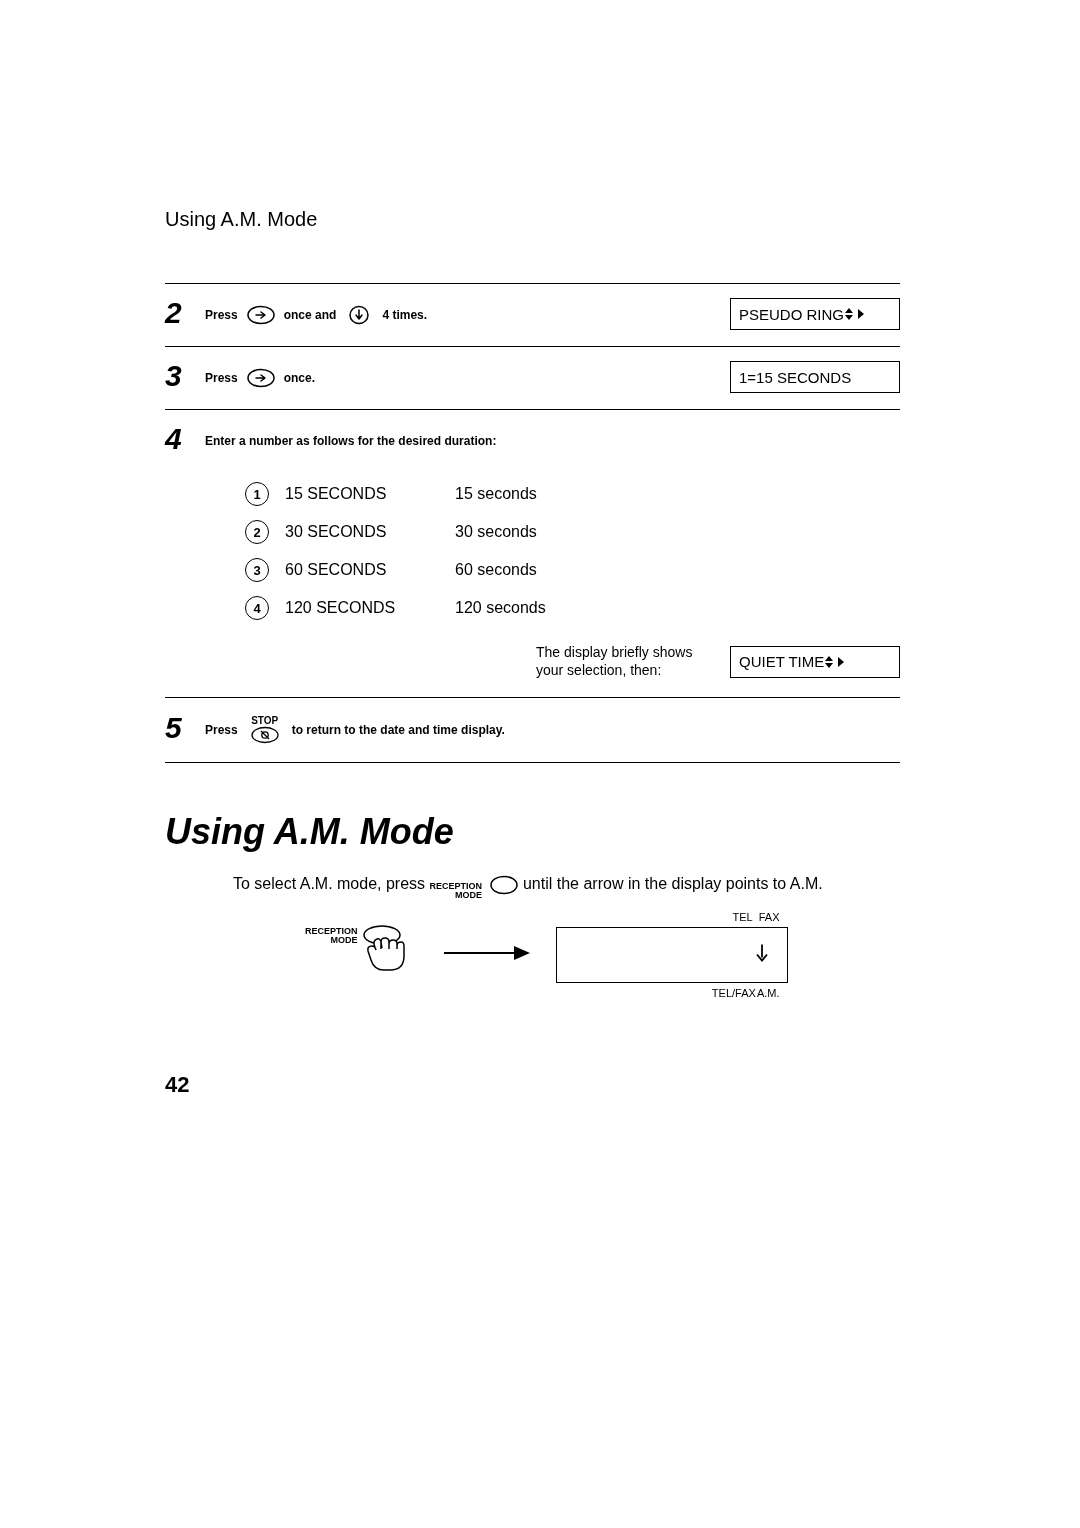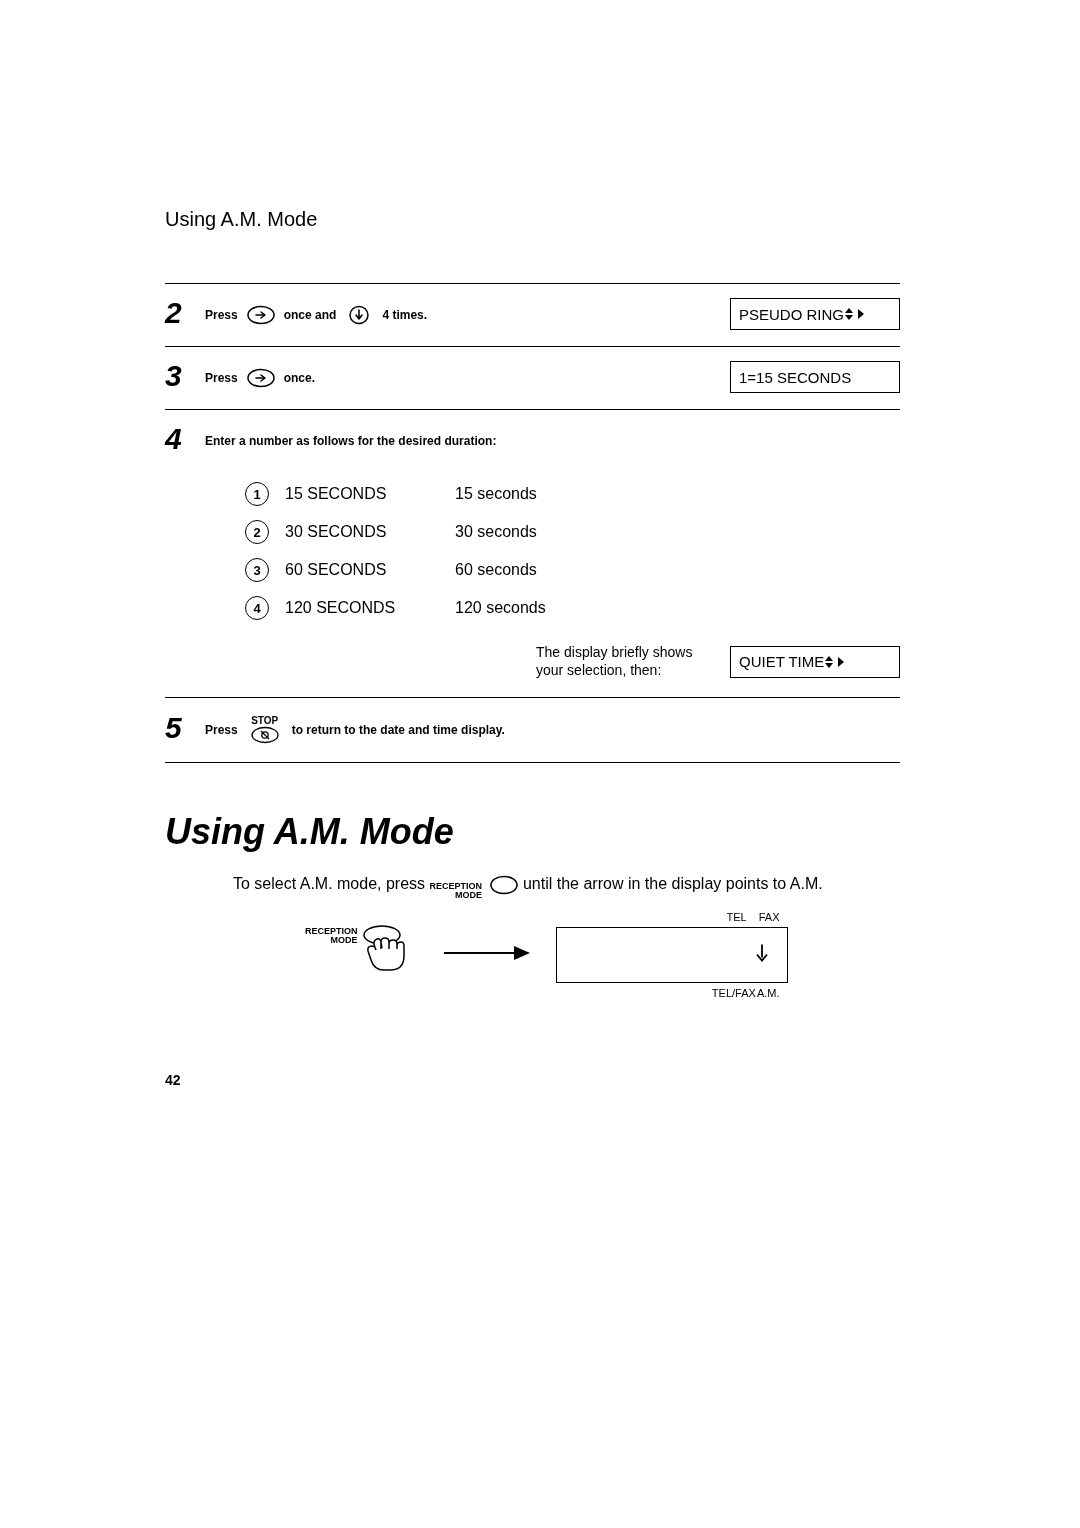--- a/index.html
+++ b/index.html
@@ -130,28 +130,28 @@
   .long-arrow svg { width: 90px; height: 18px; }
   .big-lcd {
     border: 1.5px solid #000;
     width: 230px; height: 54px;
     position: relative;
   }
   .big-lcd .down-arrow {
     position:absolute; right:18px; top:50%; transform: translateY(-50%);
     font-size: 20px;
   }
-  .lcd-labels-top { position:absolute; top:-16px; right:8px; font-size:11px; display:flex; gap:12px;}
+  .lcd-labels-top { position:absolute; top:-16px; right:8px; font-size:11px; display:flex; gap:6px;}
   .lcd-labels-bot { position:absolute; bottom:-16px; right:8px; font-size:11px; display:flex; gap:1px;}
   .page-number {
     position: absolute;
     left: 165px;
     top: 1072px;
     font-weight: bold;
-    font-size: 14px;
+    font-size: 22px;
   }
   .step-right-lcd {
     position: absolute;
     right: 0;
     top: 14px;
   }
 </style>
 </head>
 <body>
 

